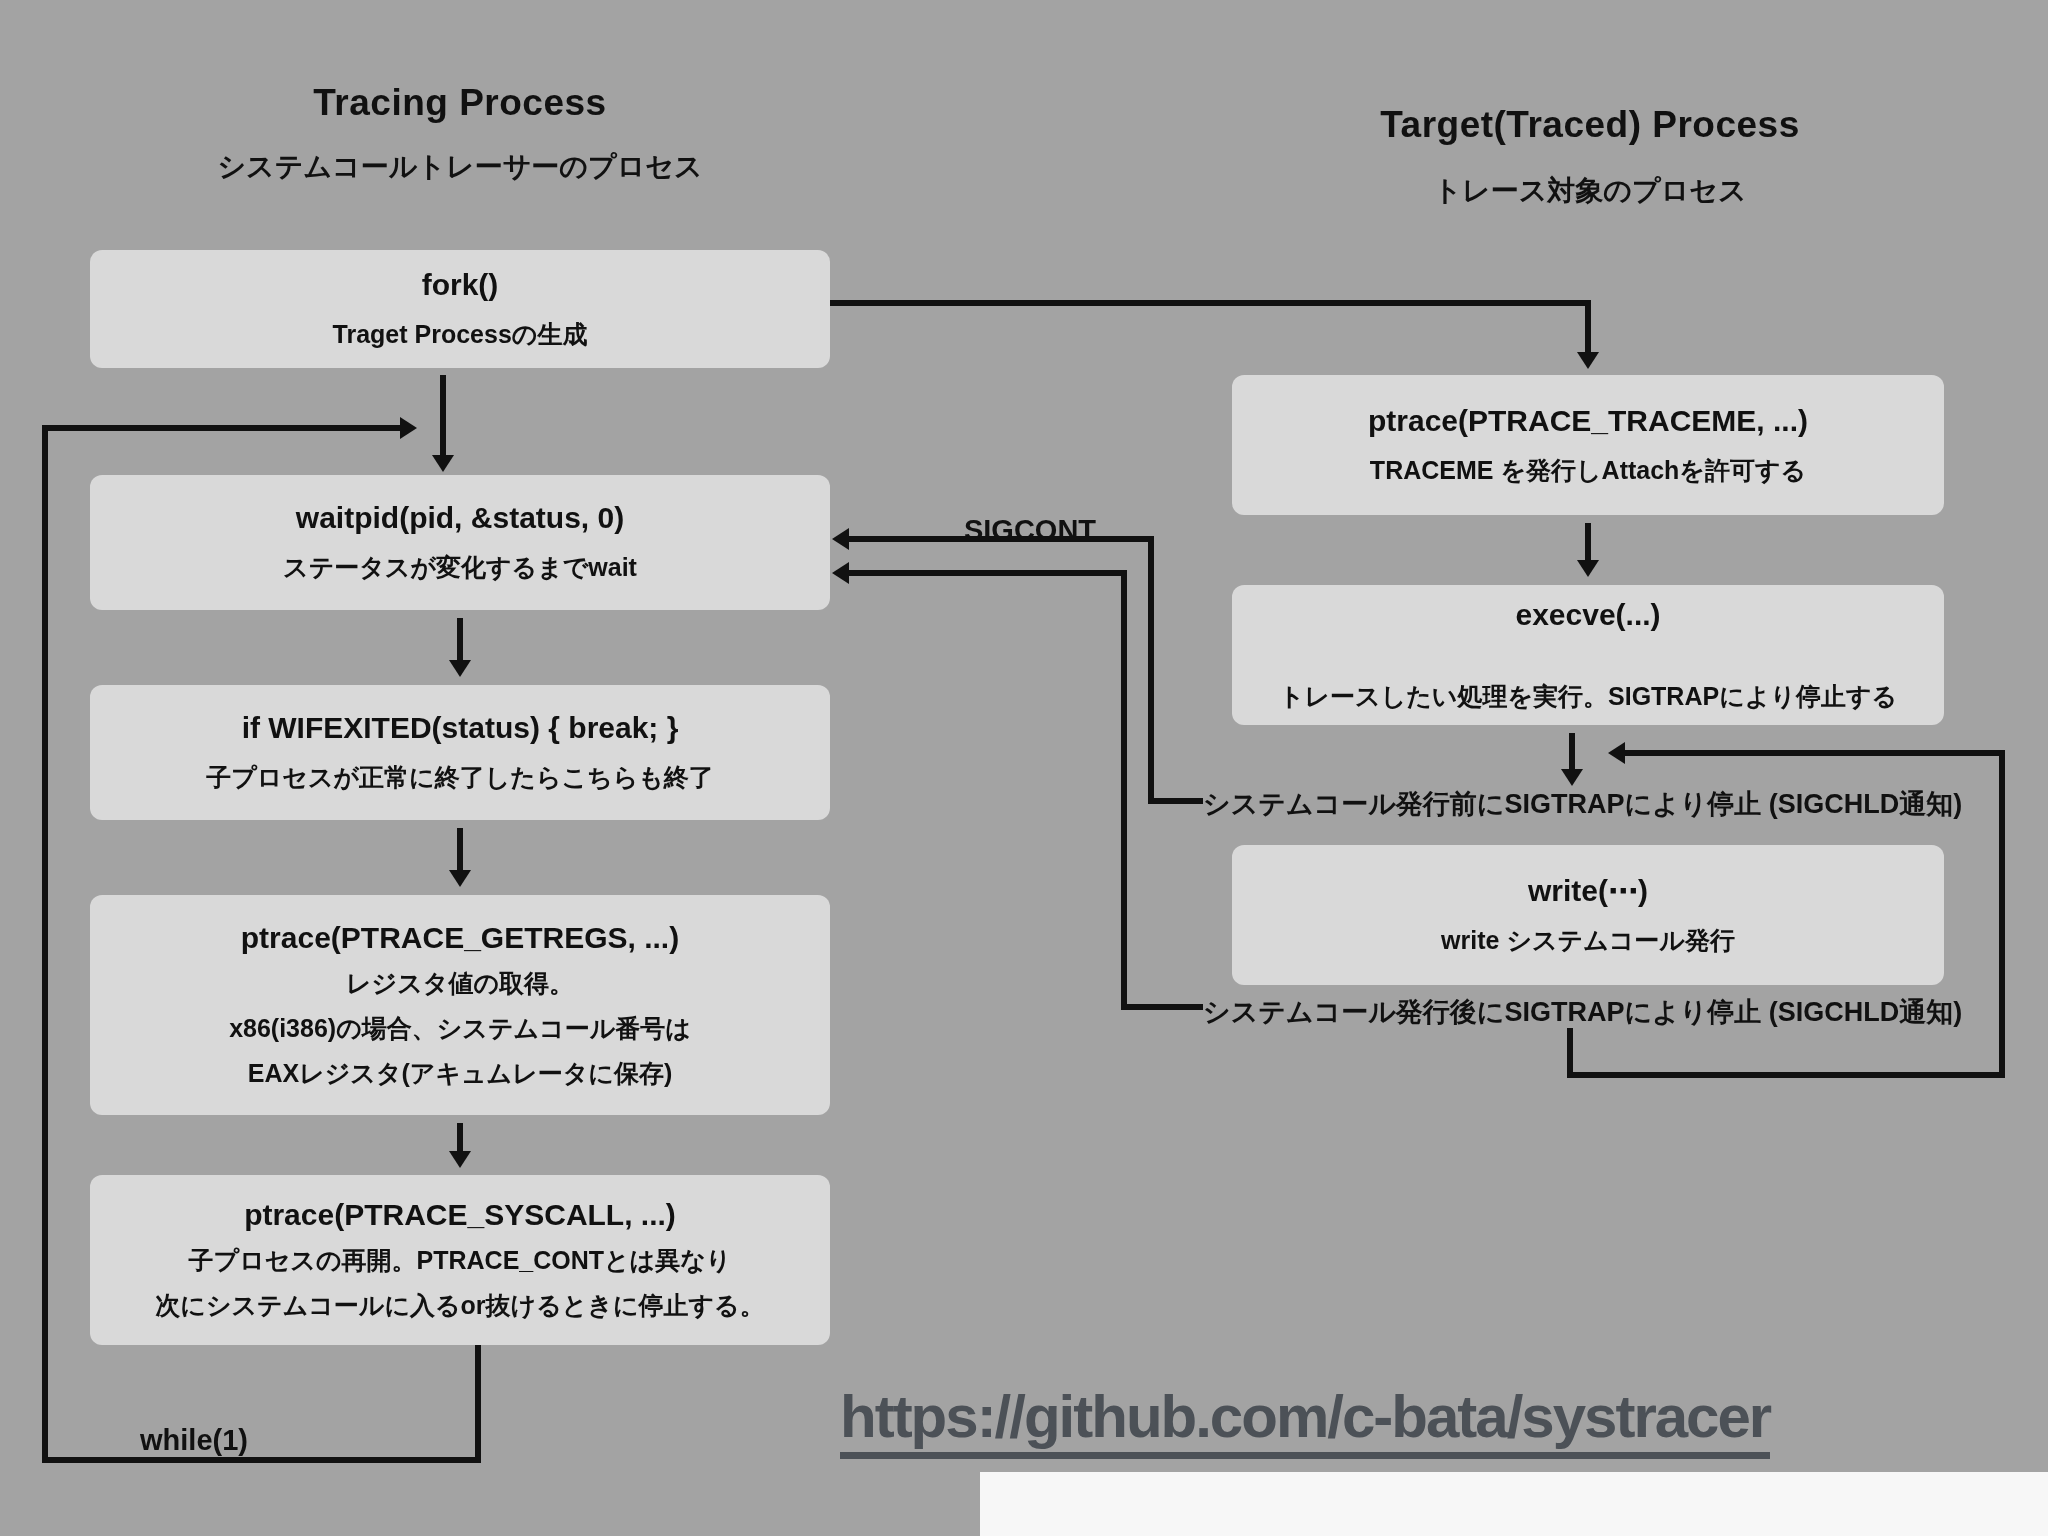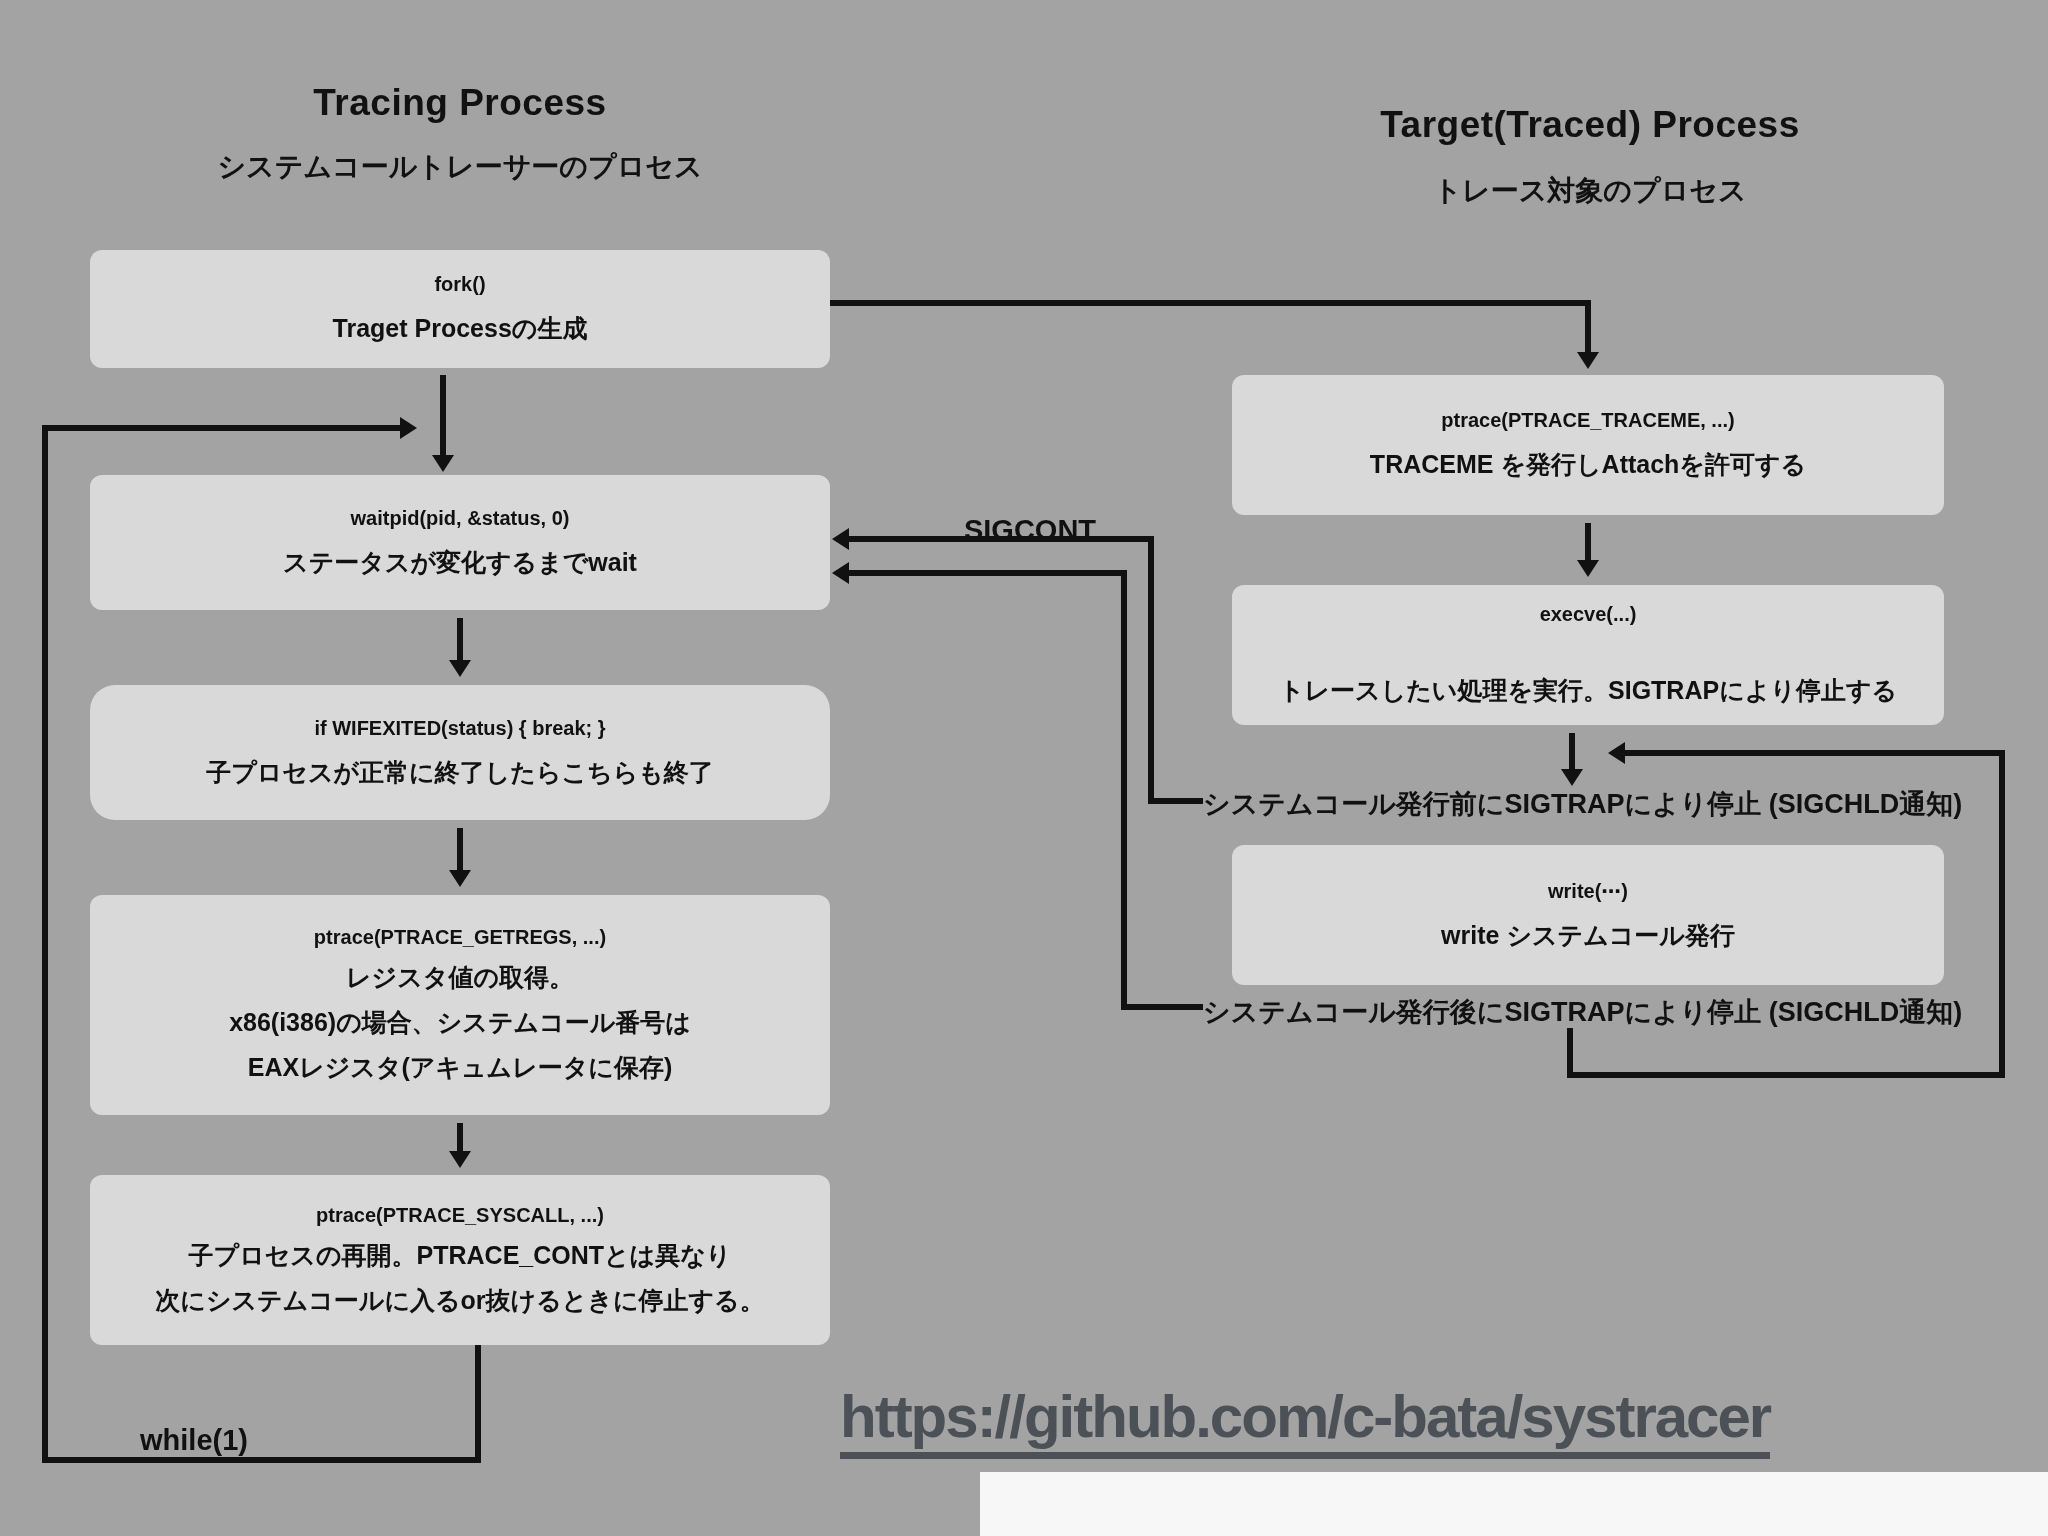--- a/index.html
+++ b/index.html
@@ -7,21 +7,21 @@
     position:relative;width:2048px;height:1536px;background:#a3a3a3;overflow:hidden;
     font-family:"Liberation Sans","DejaVu Sans",sans-serif;color:#111;
   }
   .col-title{position:absolute;text-align:center;font-weight:bold;font-size:37px;letter-spacing:.5px;}
   .col-sub{position:absolute;text-align:center;font-weight:bold;font-size:28px;}
   .box{
     position:absolute;background:#d9d9d9;border-radius:12px;
     display:flex;flex-direction:column;justify-content:center;align-items:center;gap:16px;
     text-align:center;padding:6px 10px;box-sizing:border-box;
   }
-  .box-title{font-size:20px;font-weight:bold;}
+  .box-title{font-size:30px;font-weight:bold;}
   .box-line{font-size:25px;font-weight:bold;}
   .line{position:absolute;background:#111;}
   .head-down{position:absolute;width:0;height:0;border-left:11px solid transparent;border-right:11px solid transparent;border-top:17px solid #111;}
   .head-left{position:absolute;width:0;height:0;border-top:11px solid transparent;border-bottom:11px solid transparent;border-right:17px solid #111;}
   .head-right{position:absolute;width:0;height:0;border-top:11px solid transparent;border-bottom:11px solid transparent;border-left:17px solid #111;}
   .small-label{position:absolute;font-weight:bold;font-size:29px;margin-top:28px;}
   .note{position:absolute;font-weight:bold;font-size:27px;white-space:nowrap;}
   .link{
     position:absolute;font-weight:bold;font-size:60px;letter-spacing:-2px;white-space:nowrap;
     color:#4c5157;text-decoration:none;border-bottom:7px solid #4c5157;padding-bottom:1px;
@@ -41,21 +41,21 @@
   <div class="box" style="left:90px;top:250px;width:740px;height:118px;">
     <div class="box-title">fork()</div>
     <div class="box-line">Traget Processの生成</div>
   </div>
 
   <div class="box" style="left:90px;top:475px;width:740px;height:135px;">
     <div class="box-title">waitpid(pid, &amp;status, 0)</div>
     <div class="box-line">ステータスが変化するまでwait</div>
   </div>
 
-  <div class="box" style="left:90px;top:685px;width:740px;height:135px;border-radius:25px;">
+  <div class="box" style="left:90px;top:685px;width:740px;height:135px;">
     <div class="box-title">if WIFEXITED(status) { break; }</div>
     <div class="box-line">子プロセスが正常に終了したらこちらも終了</div>
   </div>
 
   <div class="box" style="left:90px;top:895px;width:740px;height:220px;gap:12px;">
     <div class="box-title">ptrace(PTRACE_GETREGS, ...)</div>
     <div class="box-line">レジスタ値の取得。</div>
     <div class="box-line">x86(i386)の場合、システムコール番号は</div>
     <div class="box-line">EAXレジスタ(アキュムレータに保存)</div>
   </div>

